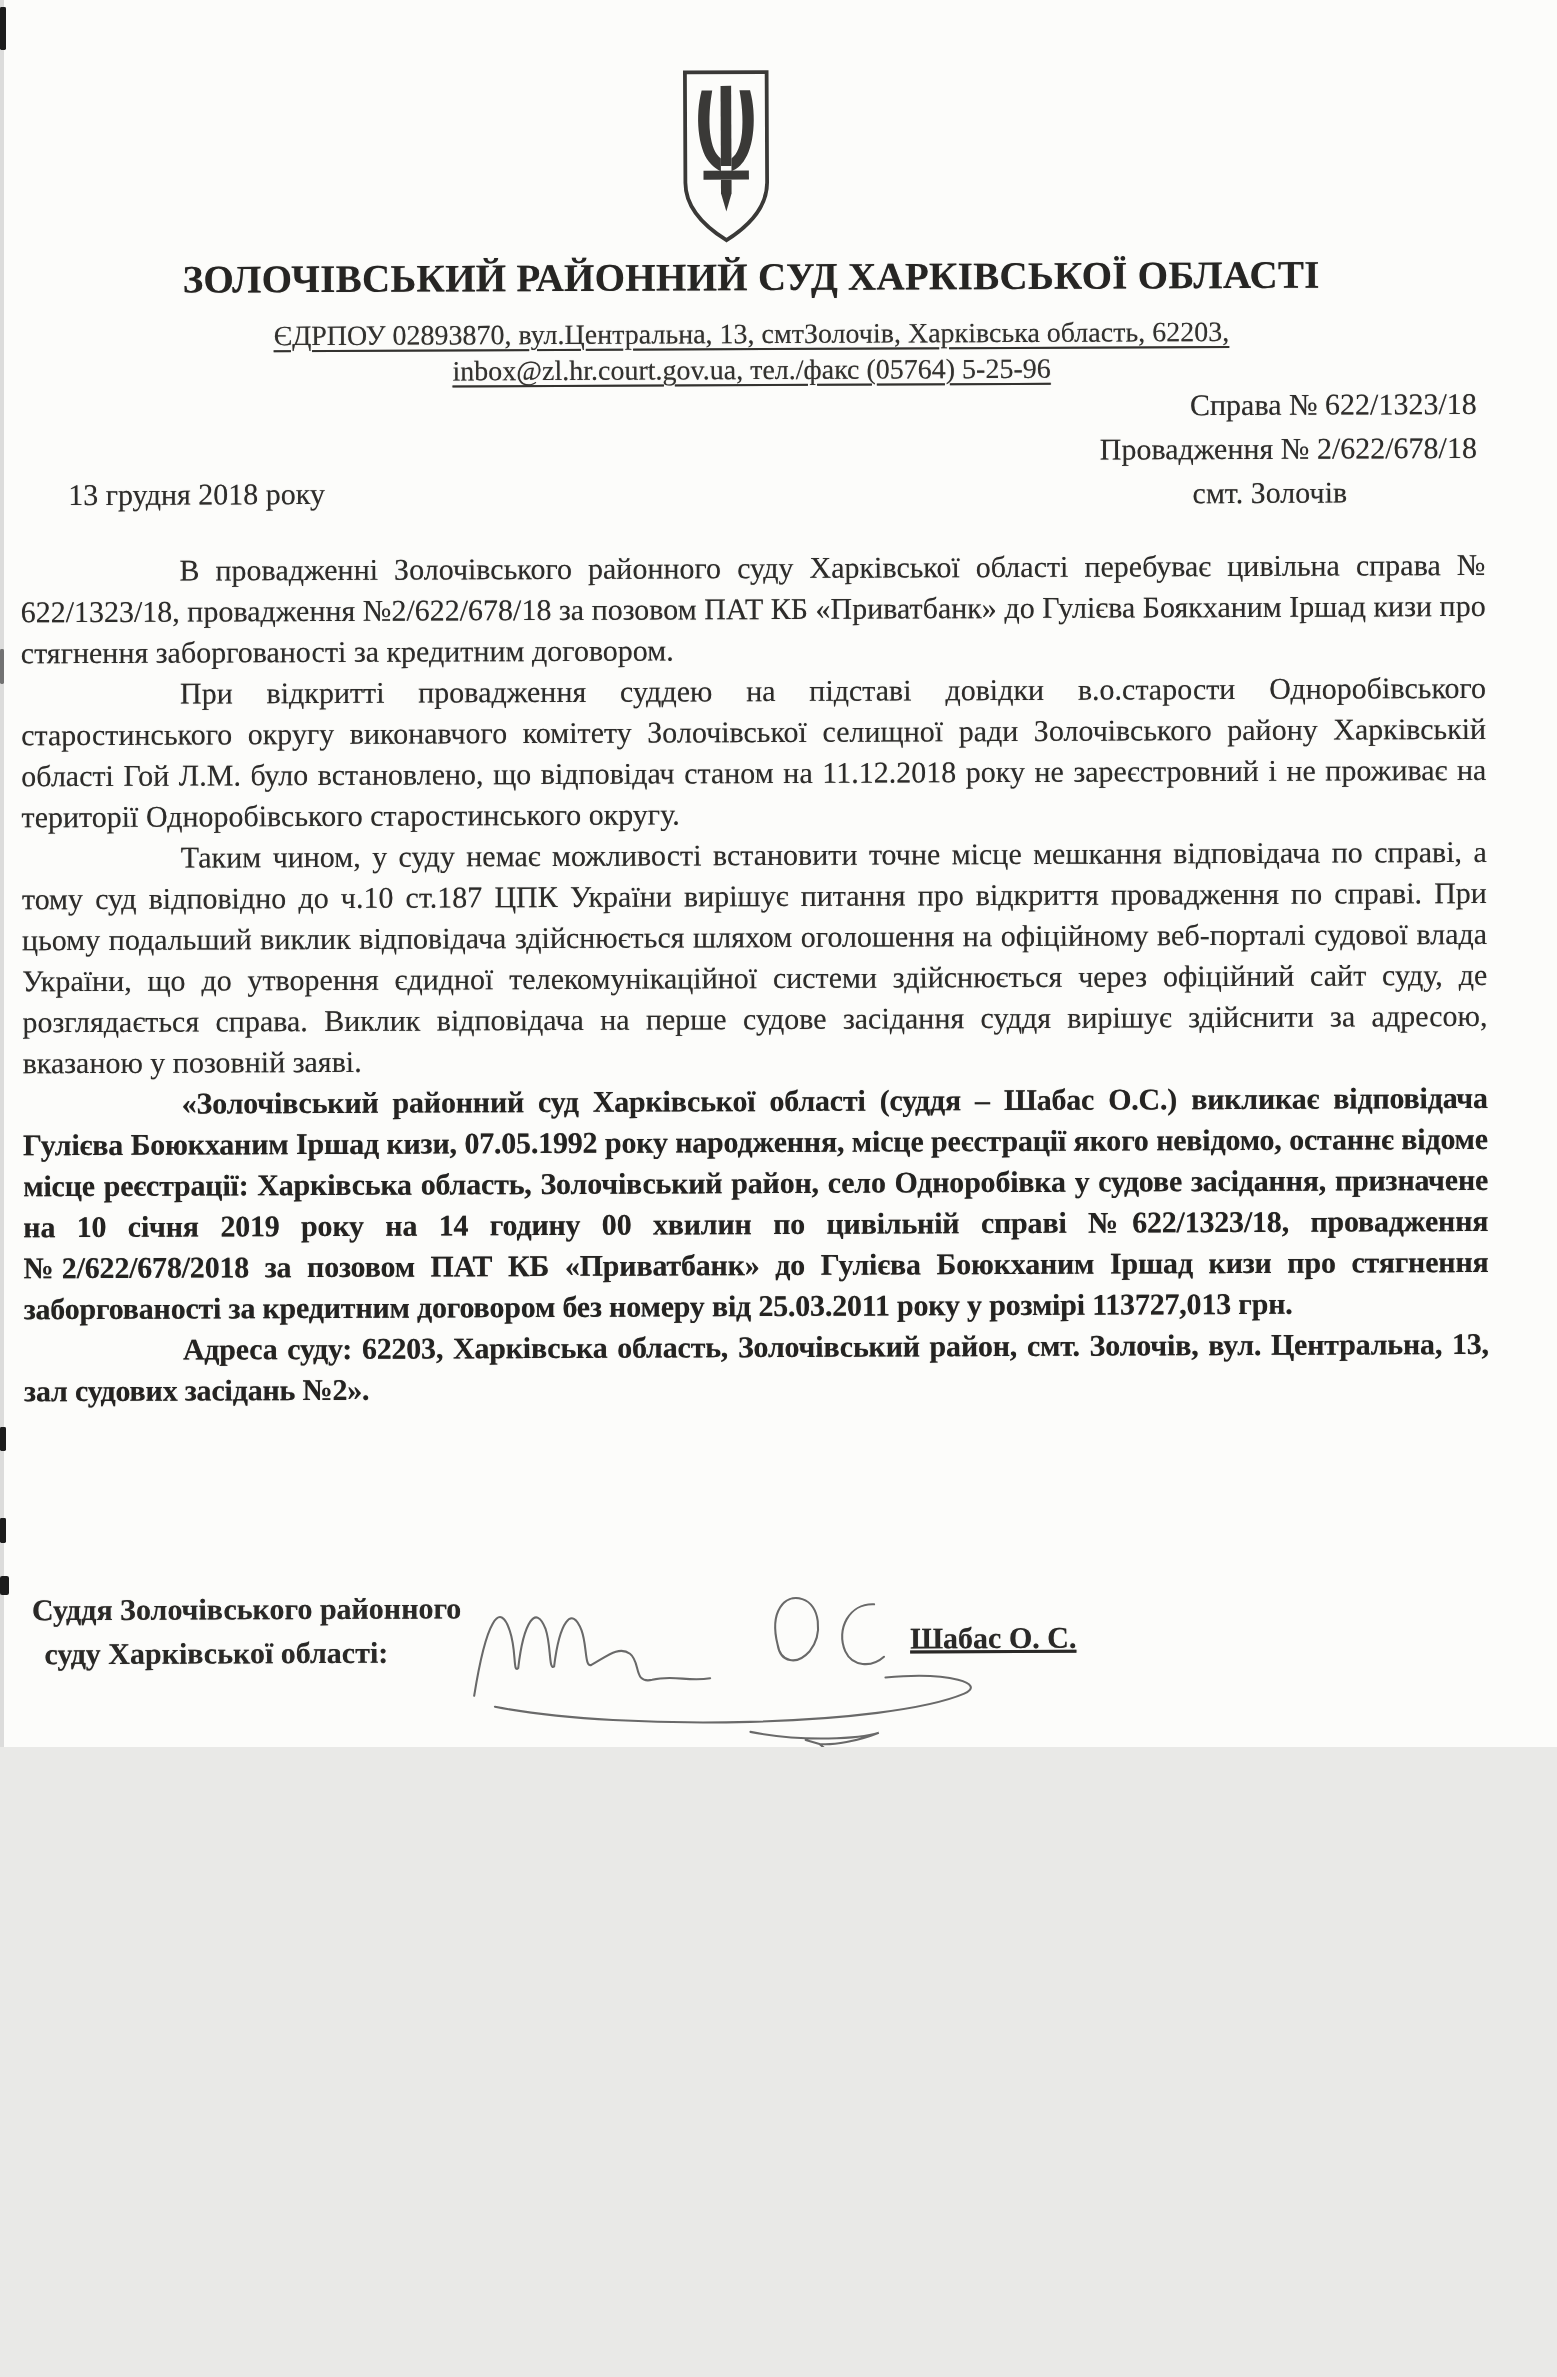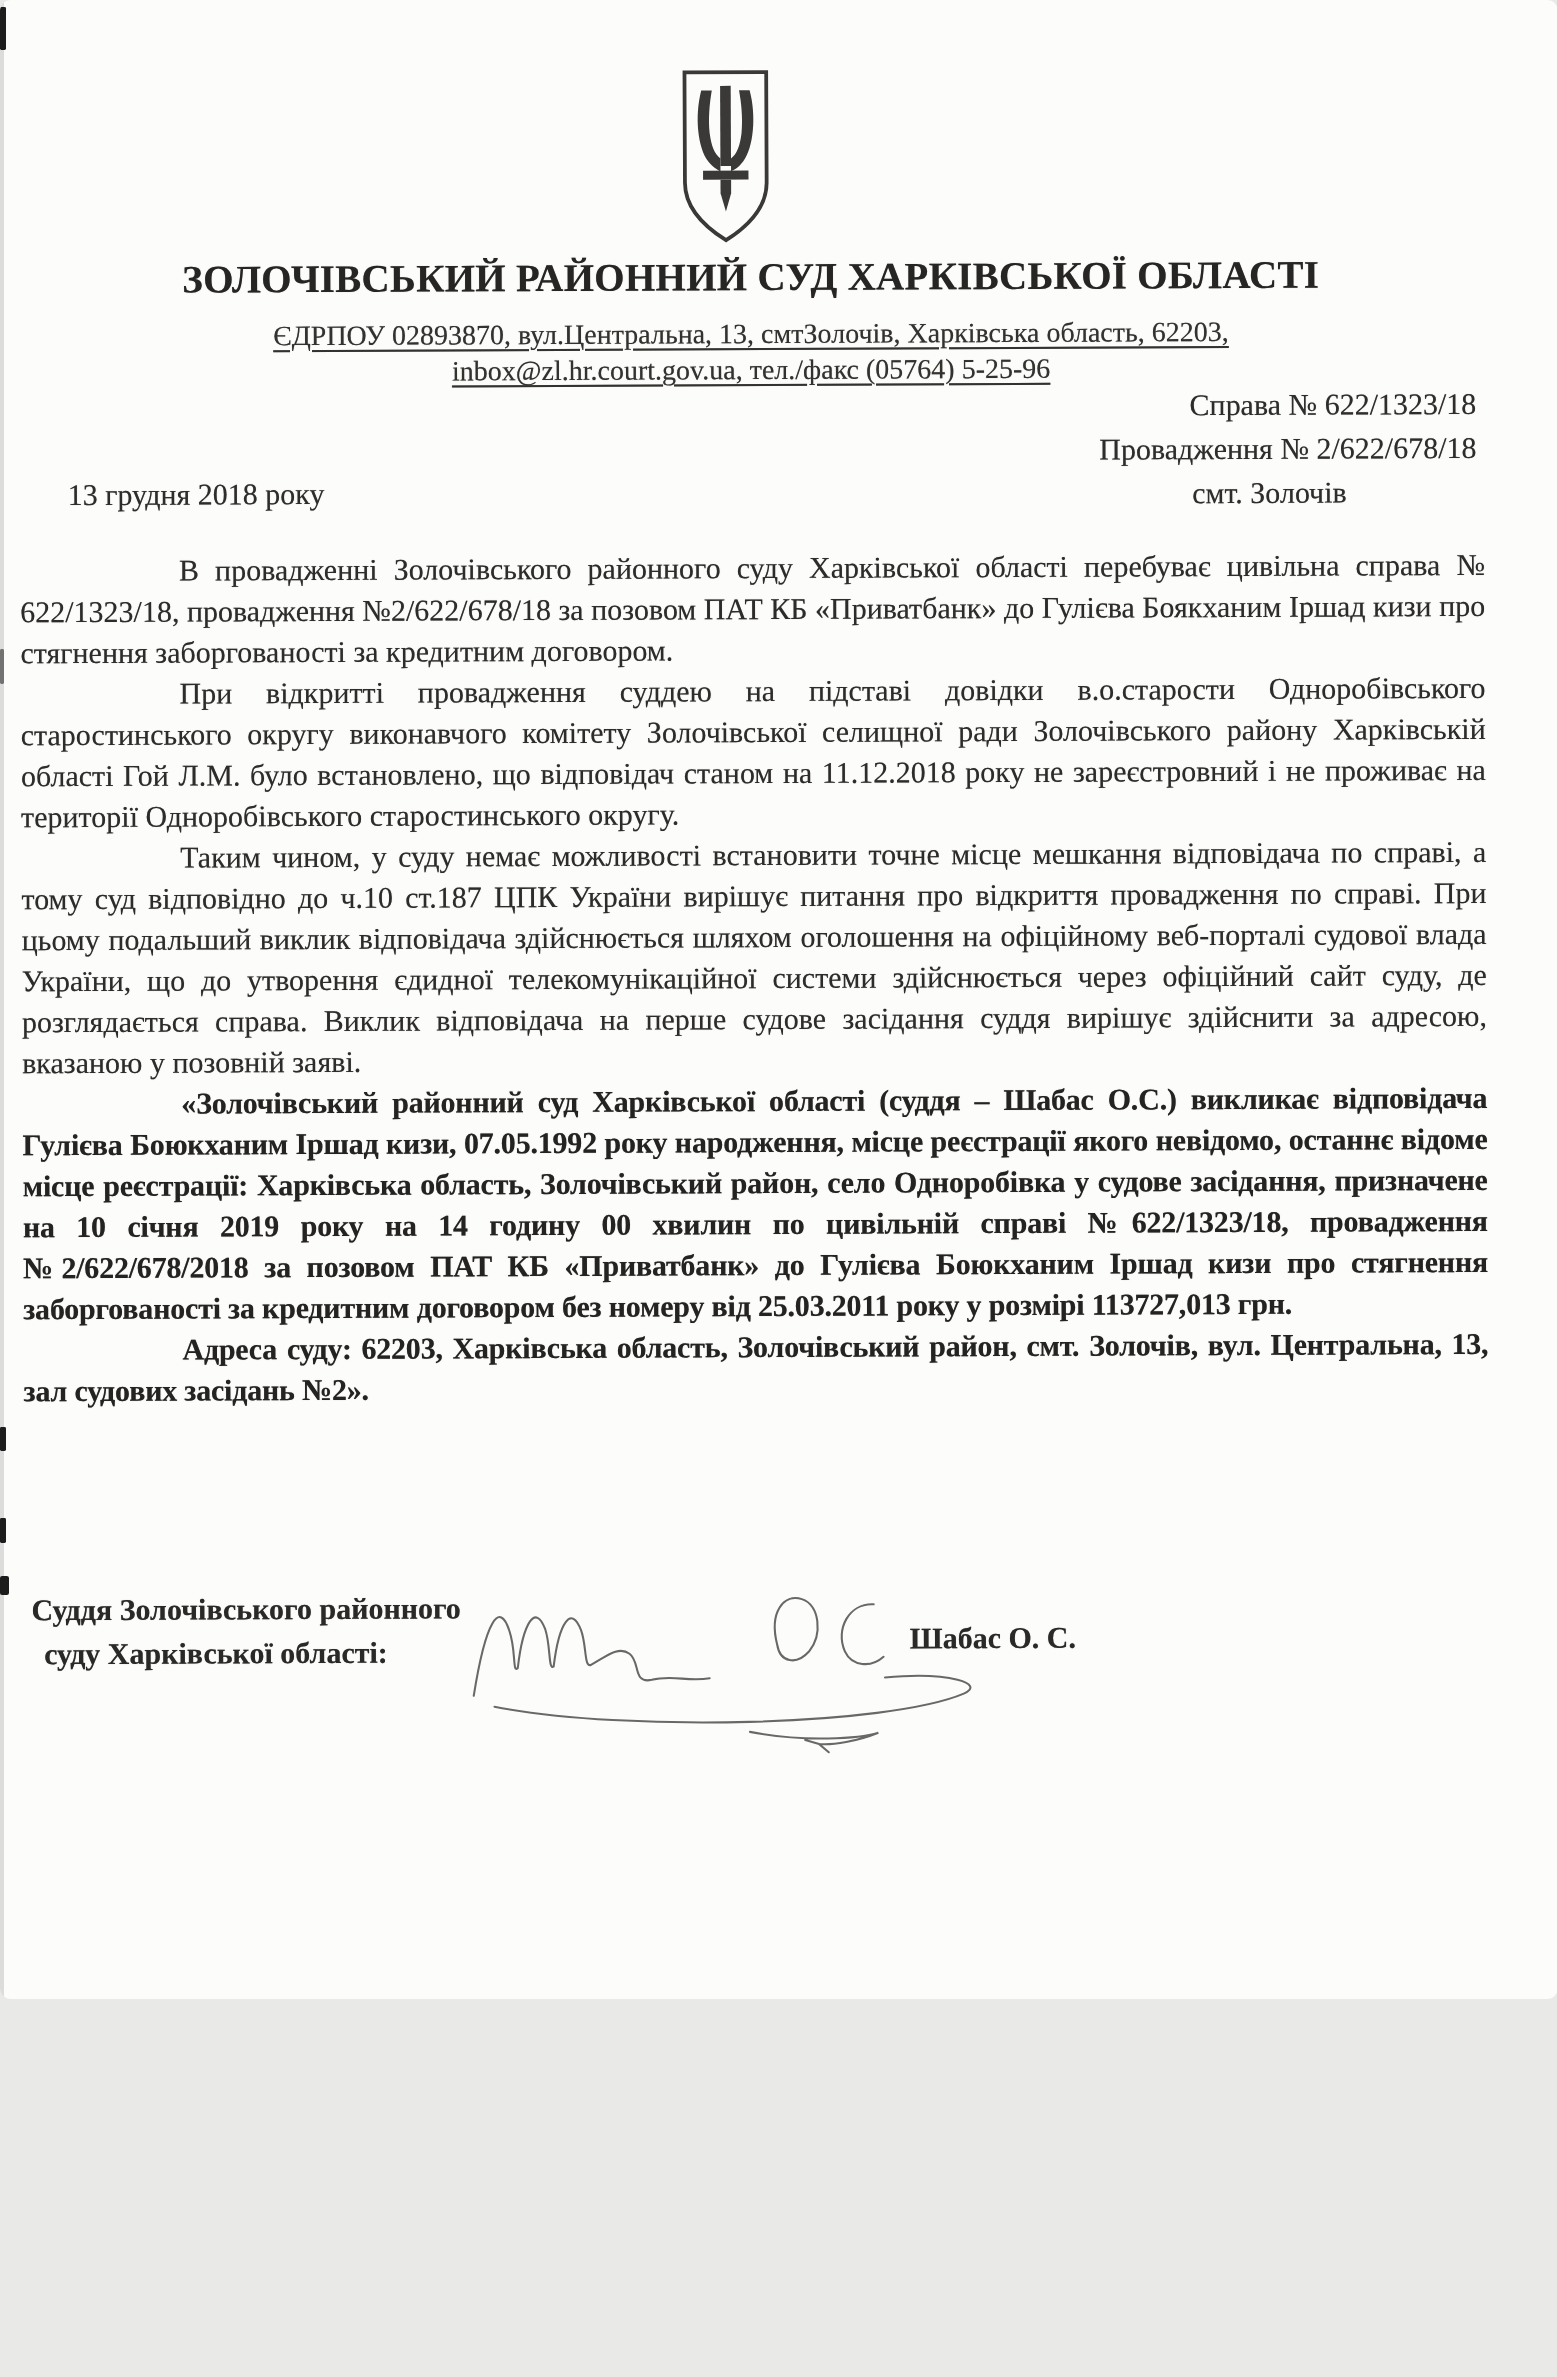--- a/index.html
+++ b/index.html
@@ -1,23 +1,22 @@
 <!DOCTYPE html>
 <html style="font-size:11px"><head>
 <meta charset="utf-8">
 <style>
   html,body{margin:0;padding:0;background:#e9e9e7;}
   .page{
     position:relative;
-    width:1558px;height:1999px;
+    width:1558px;height:1747px;
     background:#fcfcfa;
     overflow:hidden;
     font-family:"Liberation Serif","DejaVu Serif",serif;
     color:#2d2c2a;
-    border-radius:11px;
   }
   .tilt{
     position:absolute;left:0;top:0;width:100%;height:100%;
     transform:rotate(-0.25deg);transform-origin:50% 40%;
   }
   .ink{ text-shadow:0 0 0.7px rgba(45,44,42,.55); }
 
   
   .emblem{position:absolute;left:682px;top:69px;width:93px;height:174px;}
   .court-name{
@@ -42,21 +41,21 @@
   .bodytext{position:absolute;left:21px;top:547px;width:1465px;font-size:30px;line-height:41px;}
   .bodytext p{
     margin:0;text-indent:159px;text-align:justify;
   }
   .bodytext p.bold{font-weight:bold;letter-spacing:-0.2px;color:#242321;}
 
   
   .sig-block{position:absolute;left:28px;top:1585px;width:1464px;height:193px;font-weight:bold;font-size:30px;line-height:44px;color:#2a2927;}
   .sig-title{position:absolute;left:0;top:0;}
   .sig-title .l2{padding-left:12.4px;}
-  .judge-name{position:absolute;left:878px;top:32px;}
+  .judge-name{position:absolute;left:878px;top:32px;text-decoration:underline;}
   .sig-svg{position:absolute;left:359px;top:-32px;width:635px;height:207px;}
 
   
   .stamp{
     position:absolute;left:961px;top:2264px;width:559px;text-align:center;
     font-family:"Liberation Sans","DejaVu Sans",sans-serif;color:#1d1d1d;
   }
   .stamp .s-line{font-size:21.4px;line-height:24px;}
   .barcode{
     width:488px;height:23px;margin:3.5px auto 1.4px auto;

